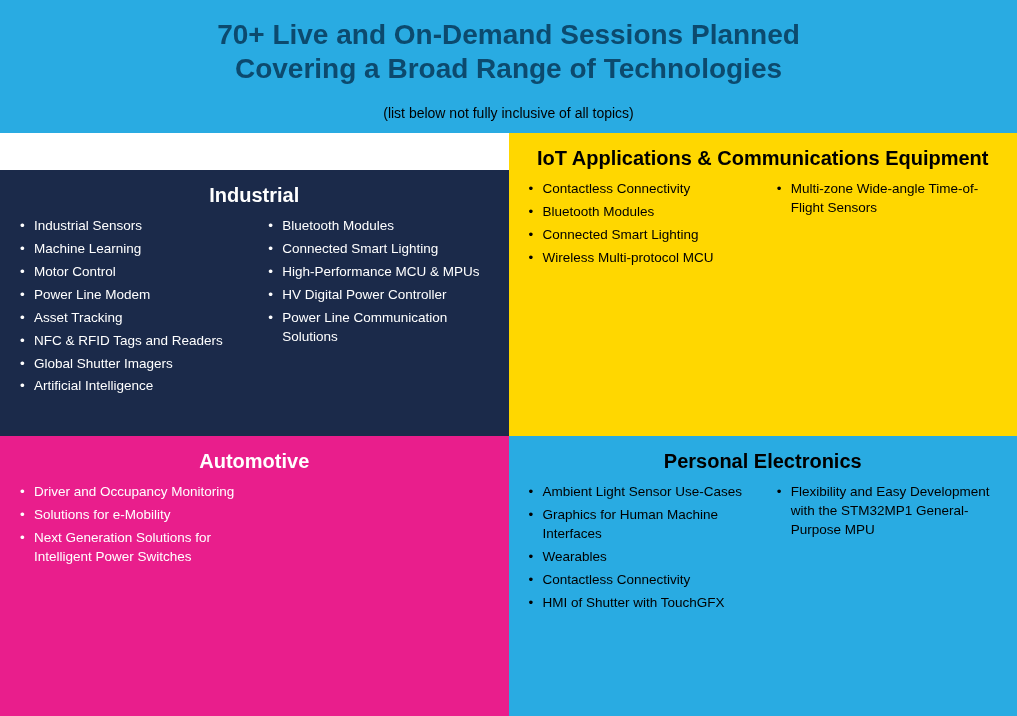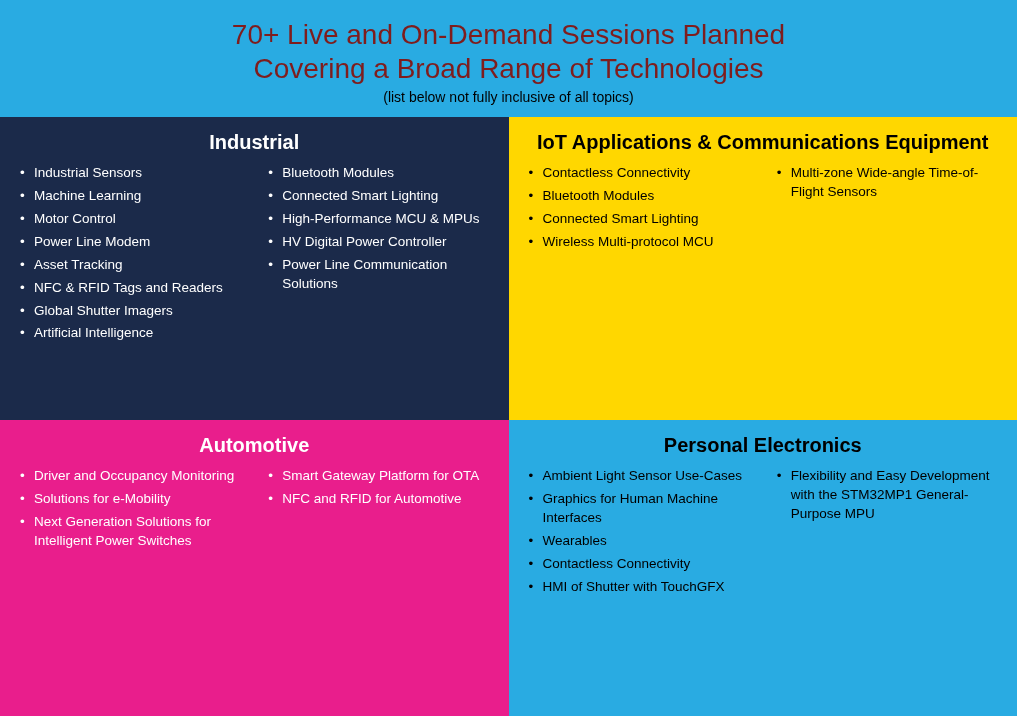--- a/index.html
+++ b/index.html
@@ -10,28 +10,28 @@
       background: #fff;
       overflow: hidden;
     }
     .header {
       background: #29ABE2;
       text-align: center;
       padding: 18px 20px 12px;
     }
     .header-title {
       font-size: 28px;
-      font-weight: normal;
-      color: #7f1d1d;
+      font-weight: bold;
+      color: #0c4a6e;
       line-height: 1.2;
     }
     .header-sub {
       font-size: 14px;
       color: #000;
-      margin-top: 4px;
+      margin-top: 20px;
     }
     .grid {
       display: grid;
       grid-template-columns: 1fr 1fr;
       grid-template-rows: 1fr 1fr;
       height: calc(716px - 110px);
     }
     .cell {
       padding: 14px 18px;
       overflow: hidden;
@@ -61,20 +61,21 @@
     .cell-col ul li::before {
       content: "•";
       position: absolute;
       left: 2px;
       top: 0;
     }
     
     .industrial {
       background: #1B2A4A;
       color: #fff;
+      margin-top: 37px;
     }
     
     .iot {
       background: #FFD700;
       color: #000;
     }
     
     .automotive {
       background: #E91E8C;
       color: #fff;
@@ -147,26 +148,20 @@
   <div class="cell automotive">
     <div class="cell-title">Automotive</div>
     <div class="cell-inner">
       <div class="cell-col">
         <ul>
         <li>Driver and Occupancy Monitoring</li>
             <li>Solutions for e-Mobility</li>
             <li>Next Generation Solutions for Intelligent Power Switches</li>
           </ul>
       </div>
-      <div class="cell-col">
-        <ul>
-        <li>Smart Gateway Platform for OTA</li>
-            <li>NFC and RFID for Automotive</li>
-          </ul>
-      </div>
     </div>
   </div>
 
   <div class="cell personal">
     <div class="cell-title">Personal Electronics</div>
     <div class="cell-inner">
       <div class="cell-col">
         <ul>
         <li>Ambient Light Sensor Use-Cases</li>
             <li>Graphics for Human Machine Interfaces</li>

